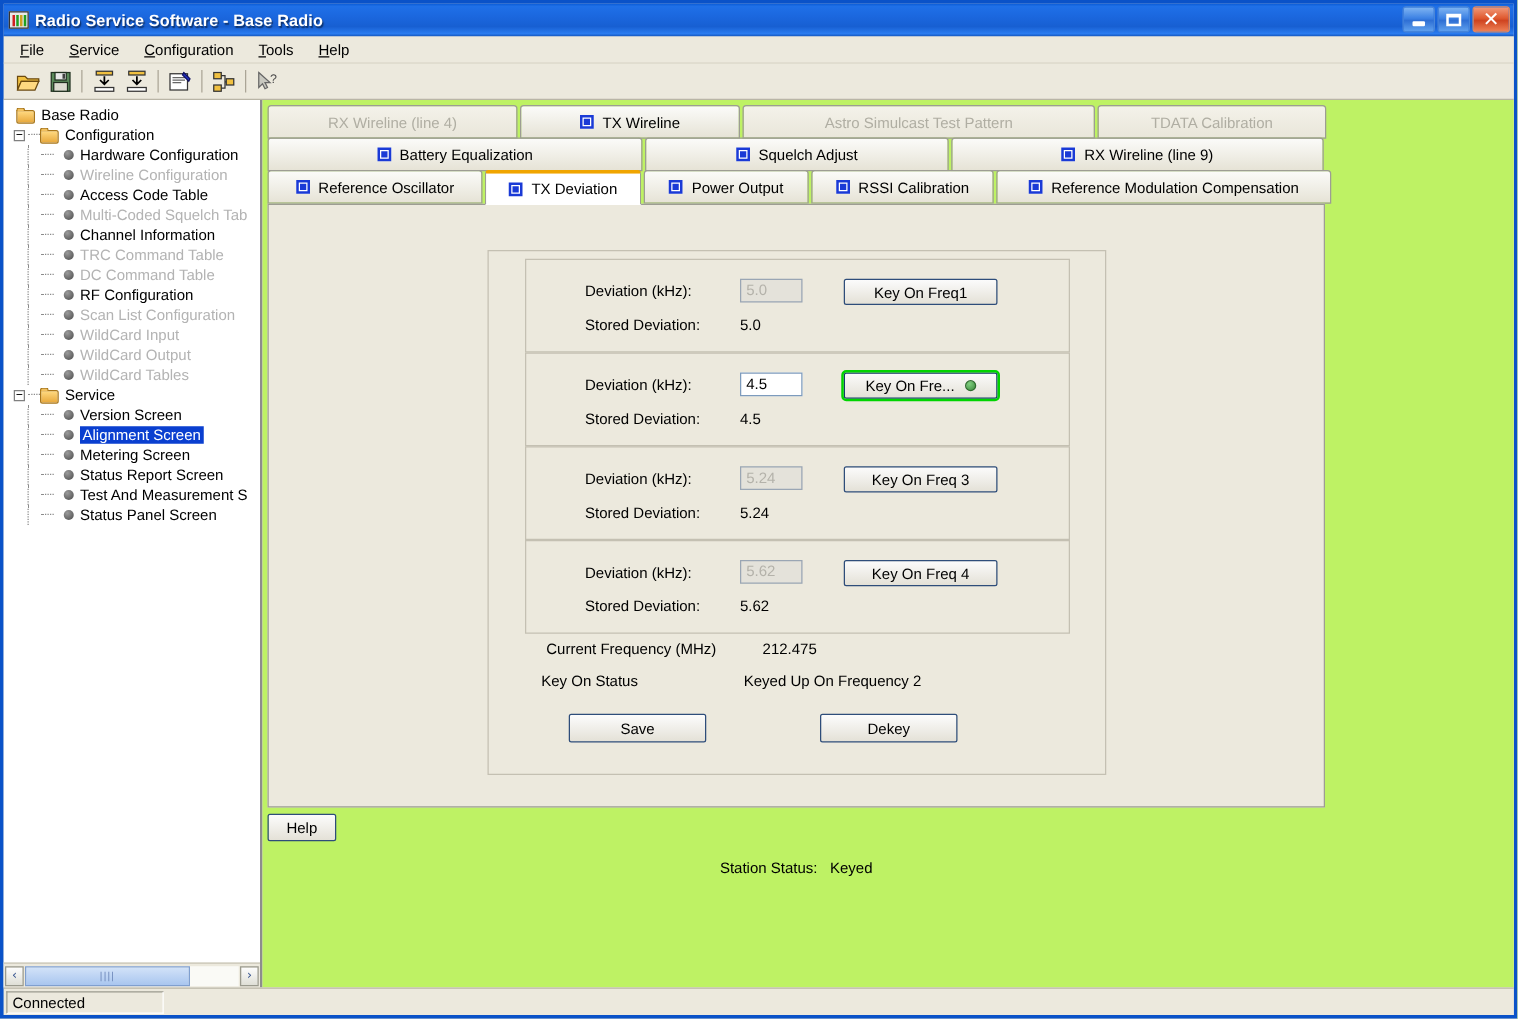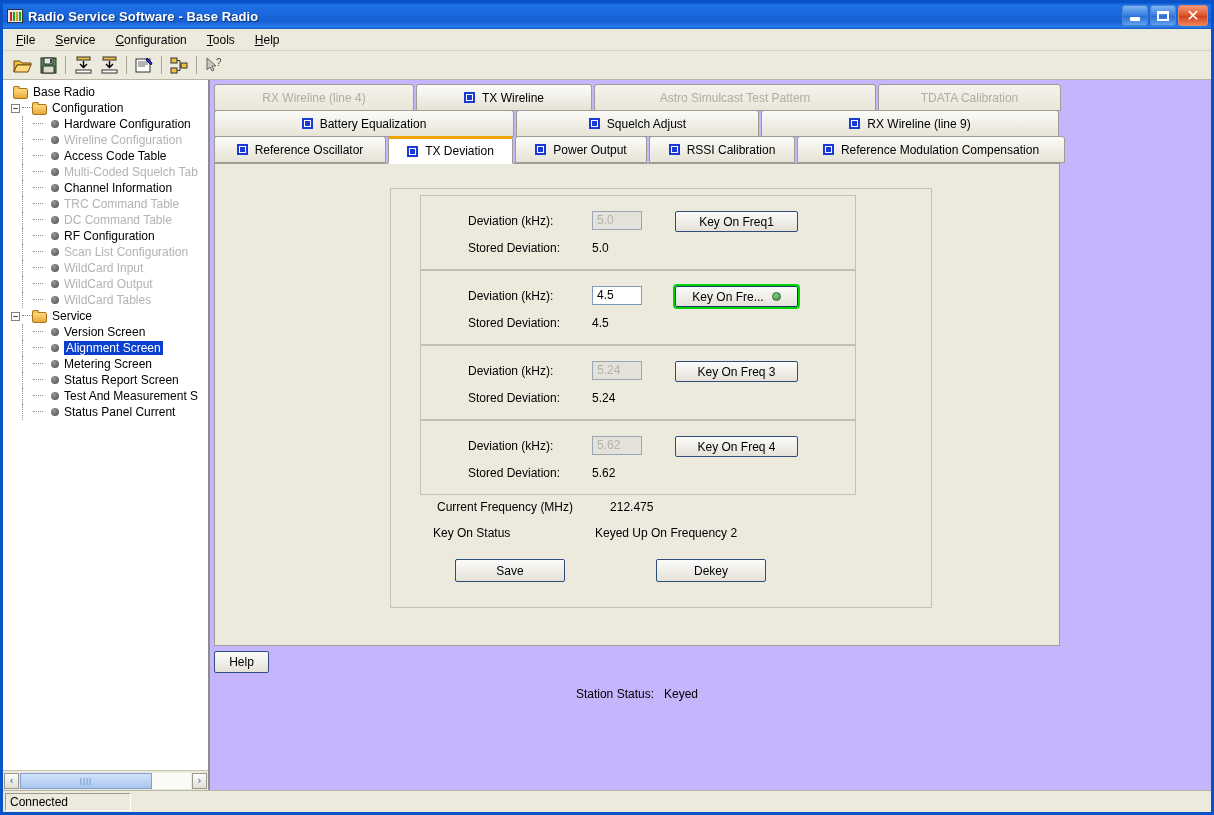--- a/index.html
+++ b/index.html
@@ -126,21 +126,21 @@
   }
   .sb-track{flex:1 1 auto;height:16px;background:#fafaf6;margin:0 1px;position:relative;}
   .sb-thumb{
     position:absolute;left:0;top:0;width:132px;height:16px;
     background:linear-gradient(to bottom,#d2e2f8,#a9c6ef);
     border:1px solid #7f9fcf;box-sizing:border-box;
     display:flex;align-items:center;justify-content:center;
     color:#6b86b8;font-size:8px;letter-spacing:1px;
   }
   
-  .content{flex:1 1 auto;min-width:0;display:flex;flex-direction:column;background:#c4b5fd;padding:4px 0 0 4px;}
+  .content{flex:1 1 auto;min-width:0;display:flex;flex-direction:column;background:#bef264;padding:4px 0 0 4px;}
   
   .tabwrap{width:846px;}
   .tabrow{display:flex;margin-bottom:-1px;}
   .tab{
     flex:1 1 auto;height:27px;box-sizing:border-box;
     background:linear-gradient(to bottom,#fbfbf9,#e6e3d6);
     border:1px solid #9d9d93;border-bottom:1px solid #9d9d93;
     border-radius:3px 3px 0 0;
     display:flex;align-items:center;justify-content:center;gap:7px;
     font-size:12px;color:#000;margin-right:2px;
@@ -159,21 +159,21 @@
     display:flex;align-items:center;justify-content:center;
   }
   .tabico:after{content:"";width:5px;height:5px;background:#1a3ad6;display:block;}
   
   .tabpage{
     width:846px;height:483px;box-sizing:border-box;
     background:#ece9dd;border:1px solid #9d9d93;
     position:relative;
   }
   .panel{
-    position:absolute;left:175px;top:24px;width:542px;height:420px;
+    position:absolute;left:175px;top:36px;width:495px;height:420px;
     border:1px solid #c4c0b2;box-sizing:border-box;
   }
   .grp{
     position:absolute;left:29px;width:436px;height:75px;
     border:1px solid #c4c0b2;box-sizing:border-box;
   }
   .grp .row{position:absolute;display:flex;align-items:center;}
   .lbl{color:#000;font-size:12px;}
   .fld{
     width:50px;height:19px;box-sizing:border-box;
@@ -475,21 +475,21 @@
             <span class="ind" style="width:8px"></span>
             <span class="bullet"></span>
             <span class="tlabel">Test And Measurement S</span>
           </div>
           <div class="trow">
             <span class="ind" style="width:13px"></span>
             <span class="tdots" style="width:10px"></span>
             <span class="dash"></span>
             <span class="ind" style="width:8px"></span>
             <span class="bullet"></span>
-            <span class="tlabel">Status Panel Current</span>
+            <span class="tlabel">Status Panel Screen</span>
           </div>
         </div>
       <div class="treescroll">
         <div class="sb-arr">‹</div>
         <div class="sb-track">
           <div class="sb-thumb">||||</div>
         </div>
         <div class="sb-arr">›</div>
       </div>
     </div>

